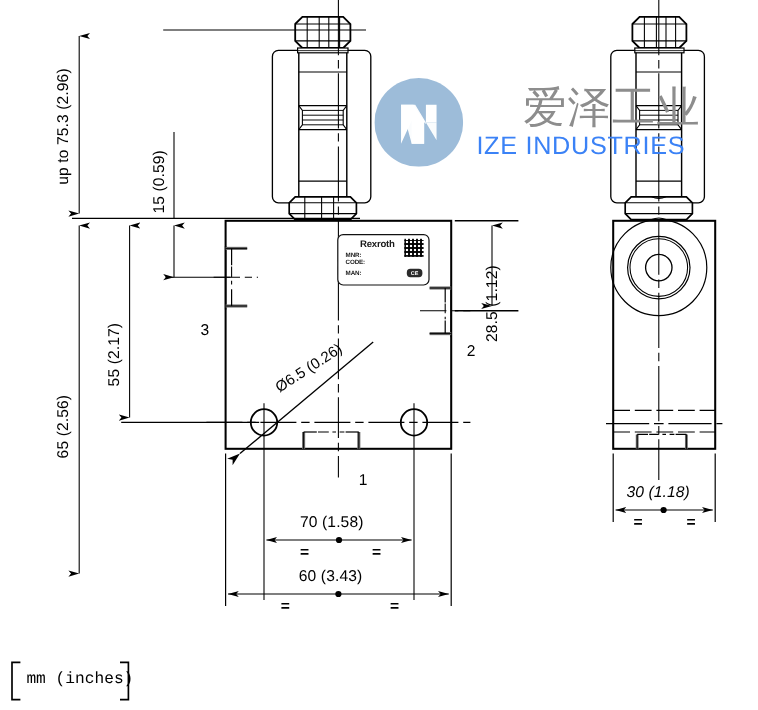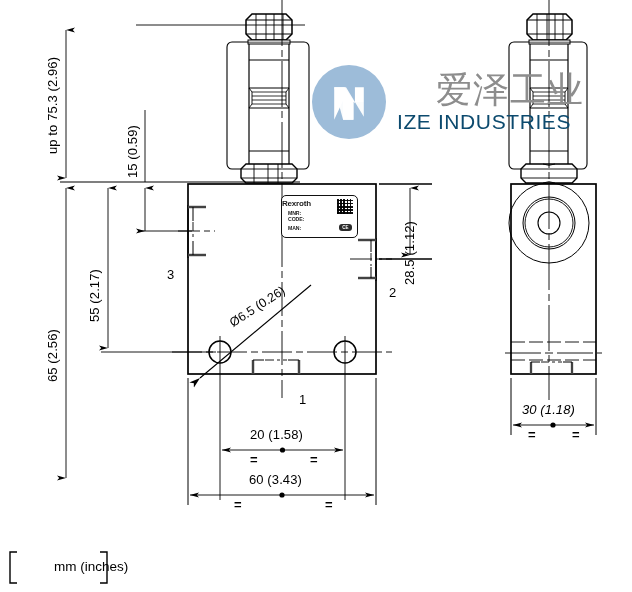--- a/index.html
+++ b/index.html
@@ -31,41 +31,40 @@
   .diacall{
     position:absolute;
     font-family:"Liberation Sans",sans-serif;
     font-size:12.5px;
     white-space:nowrap;
     transform-origin:0 0;
     transform:rotate(-33deg);
   }
   .unitnote{
     position:absolute;
-    font-family:Liberation Sans, sans-serif;
+    font-family:Liberation Mono, monospace;
     font-size:13.5px;
     white-space:nowrap;
-    margin-left:32px;
   }
   .eqmark{
     position:absolute;
     font-family:"Liberation Sans",sans-serif;
     font-size:13px;
     font-weight:700;
     color:#000;
   }
 
   
   #nameplate{
     position:absolute;left:281px;top:195px;width:75px;height:41px;
     border:1.1px solid #111;border-radius:5px;background:#fff;
     overflow:hidden;
   }
   #nameplate .brand{
-    position:absolute;left:0;top:3px;
+    position:absolute;left:18px;top:3px;
     font-family:"Liberation Sans",sans-serif;
     font-size:8px;font-weight:700;color:#1a1a1a;
     letter-spacing:-0.2px;
     filter:blur(0.35px);
   }
   #nameplate .fld{
     position:absolute;left:6px;
     font-family:"Liberation Sans",sans-serif;
     font-size:5.2px;font-weight:700;color:#1a1a1a;
     letter-spacing:-0.1px;
@@ -101,21 +100,21 @@
   #wm-cn{
     position:absolute;left:84px;top:4px;
     font-family:"DejaVu Sans",sans-serif;
     font-size:36px;font-weight:400;
     color:#8d8d8d;letter-spacing:1px;white-space:nowrap;margin-left:40px;
   }
   #wm-en{
     position:absolute;left:85px;top:48px;
     font-family:"Liberation Sans",sans-serif;
     font-size:21px;font-weight:400;
-    color:#0c4a6e;letter-spacing:0.6px;white-space:nowrap;
+    color:#3b82f6;letter-spacing:0.6px;white-space:nowrap;
   }
 </style>
 </head>
 <body>
 
 <div id="sheet">
 
   <svg width="632" height="592" viewBox="0 0 632 592">
     <defs>
       <marker id="arrL" markerWidth="10" markerHeight="8" refX="9" refY="4" orient="auto" markerUnits="userSpaceOnUse">
@@ -342,21 +341,21 @@
   <div class="dimtext vert" style="left:46px;top:154px;">up to 75.3 (2.96)</div>
 
   <div class="dimtext vert" style="left:46px;top:382px;">65 (2.56)</div>
 
   <div class="dimtext vert" style="left:88px;top:322px;">55 (2.17)</div>
 
   <div class="dimtext vert" style="left:126px;top:178px;">15 (0.59)</div>
 
   <div class="dimtext vert" style="left:403px;top:285px;">28.5 (1.12)</div>
 
-  <div class="dimtext" style="left:250px;top:428px;">20 (1.58)</div>
+  <div class="dimtext" style="left:250px;top:428px;">70 (1.58)</div>
 
   <div class="dimtext" style="left:249px;top:473px;">60 (3.43)</div>
 
   <div class="dimtext" style="left:522px;top:403px;font-style:italic;">30 (1.18)</div>
 
   <div class="diacall" style="left:227px;top:318px;">Ø6.5 (0.26)</div>
 
   <div class="portnum" style="left:167px;top:267px;">3</div>
   <div class="portnum" style="left:389px;top:285px;">2</div>
   <div class="portnum" style="left:299px;top:392px;">1</div>

